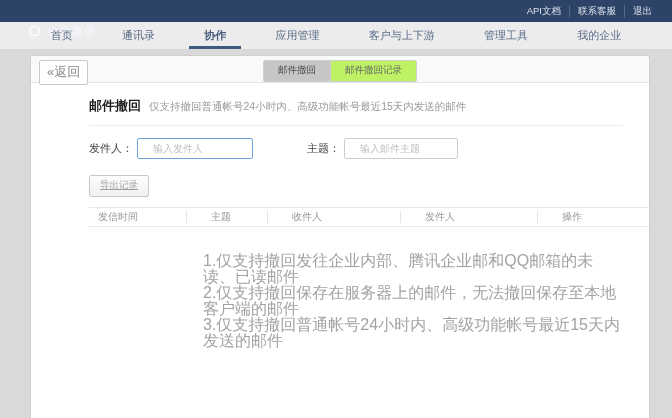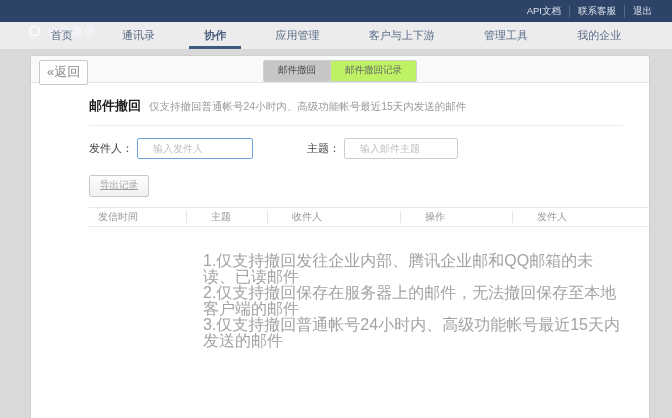--- a/index.html
+++ b/index.html
@@ -164,22 +164,22 @@
       <input class="inp inp-subject" type="text" placeholder="输入邮件主题" style="">
     </div>
 
     <button class="export-btn">导出记录</button>
 
     <div class="tbl">
       <div class="tbl-head">
         <div class="tbl-col col-0">发信时间</div>
         <div class="tbl-col col-1">主题</div>
         <div class="tbl-col col-2">收件人</div>
+        <div class="tbl-col col-3">发件人</div>
         <div class="tbl-col col-4">操作</div>
-        <div class="tbl-col col-3">发件人</div>
       </div>
     </div>
 
     <div class="notes">
       <div class="note-line">1.仅支持撤回发往企业内部、腾讯企业邮和QQ邮箱的未读、已读邮件</div>
       <div class="note-line">2.仅支持撤回保存在服务器上的邮件，无法撤回保存至本地客户端的邮件</div>
       <div class="note-line">3.仅支持撤回普通帐号24小时内、高级功能帐号最近15天内发送的邮件</div>
     </div>
 
   </div>

